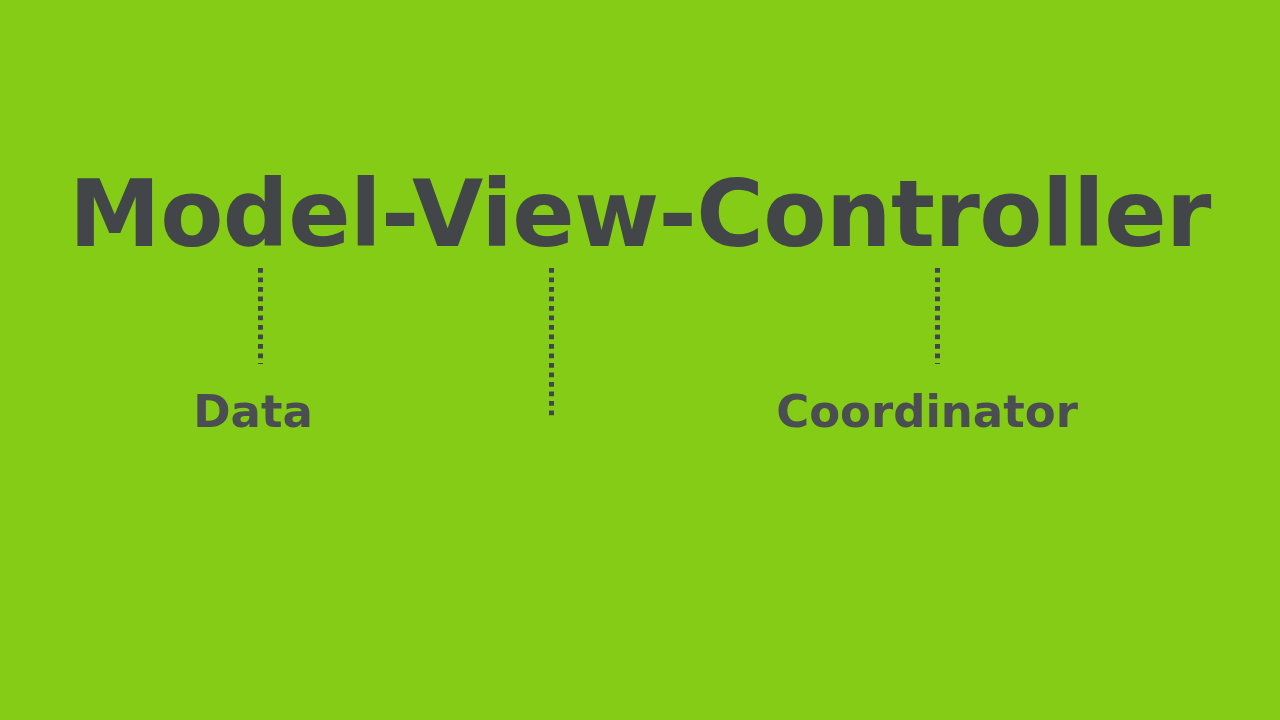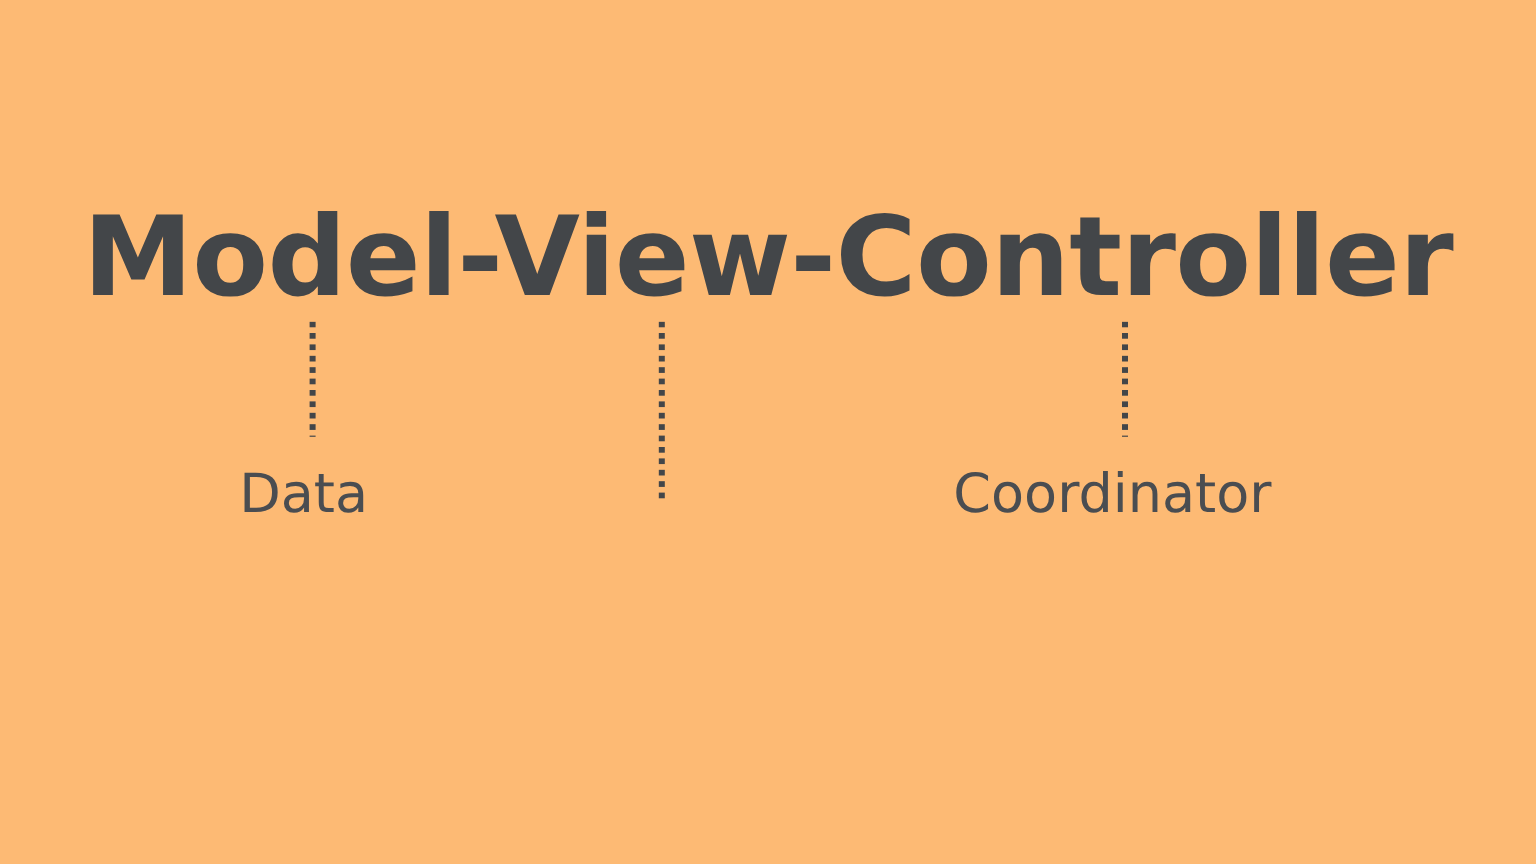--- a/index.html
+++ b/index.html
@@ -11,21 +11,21 @@
     height: 720px;
     background: #ffffff;
     font-family: "DejaVu Sans", sans-serif;
     overflow: hidden;
   }
 
   #slide {
     position: relative;
     width: 1280px;
     height: 720px;
-    background: #fdba74;
+    background: #84cc16;
   }
 
   
   .title {
     position: absolute;
     left: 0;
     top: 160px;
     width: 1280px;
     text-align: center;
     font-family: "DejaVu Sans", sans-serif;
@@ -64,21 +64,21 @@
   .connector-controller {
     left: 935px;
     top: 268px;
     height: 96px;
   }
 
   
   .label {
     position: absolute;
     font-family: "DejaVu Sans", sans-serif;
-    font-weight: 400;
+    font-weight: 700;
     font-size: 45px;
     line-height: 52px;
     color: #4a4d51;
     white-space: nowrap;
     text-align: center;
     transform: translateX(-50%);
   }
   .label-data {
     left: 253px;
     top: 386px;

